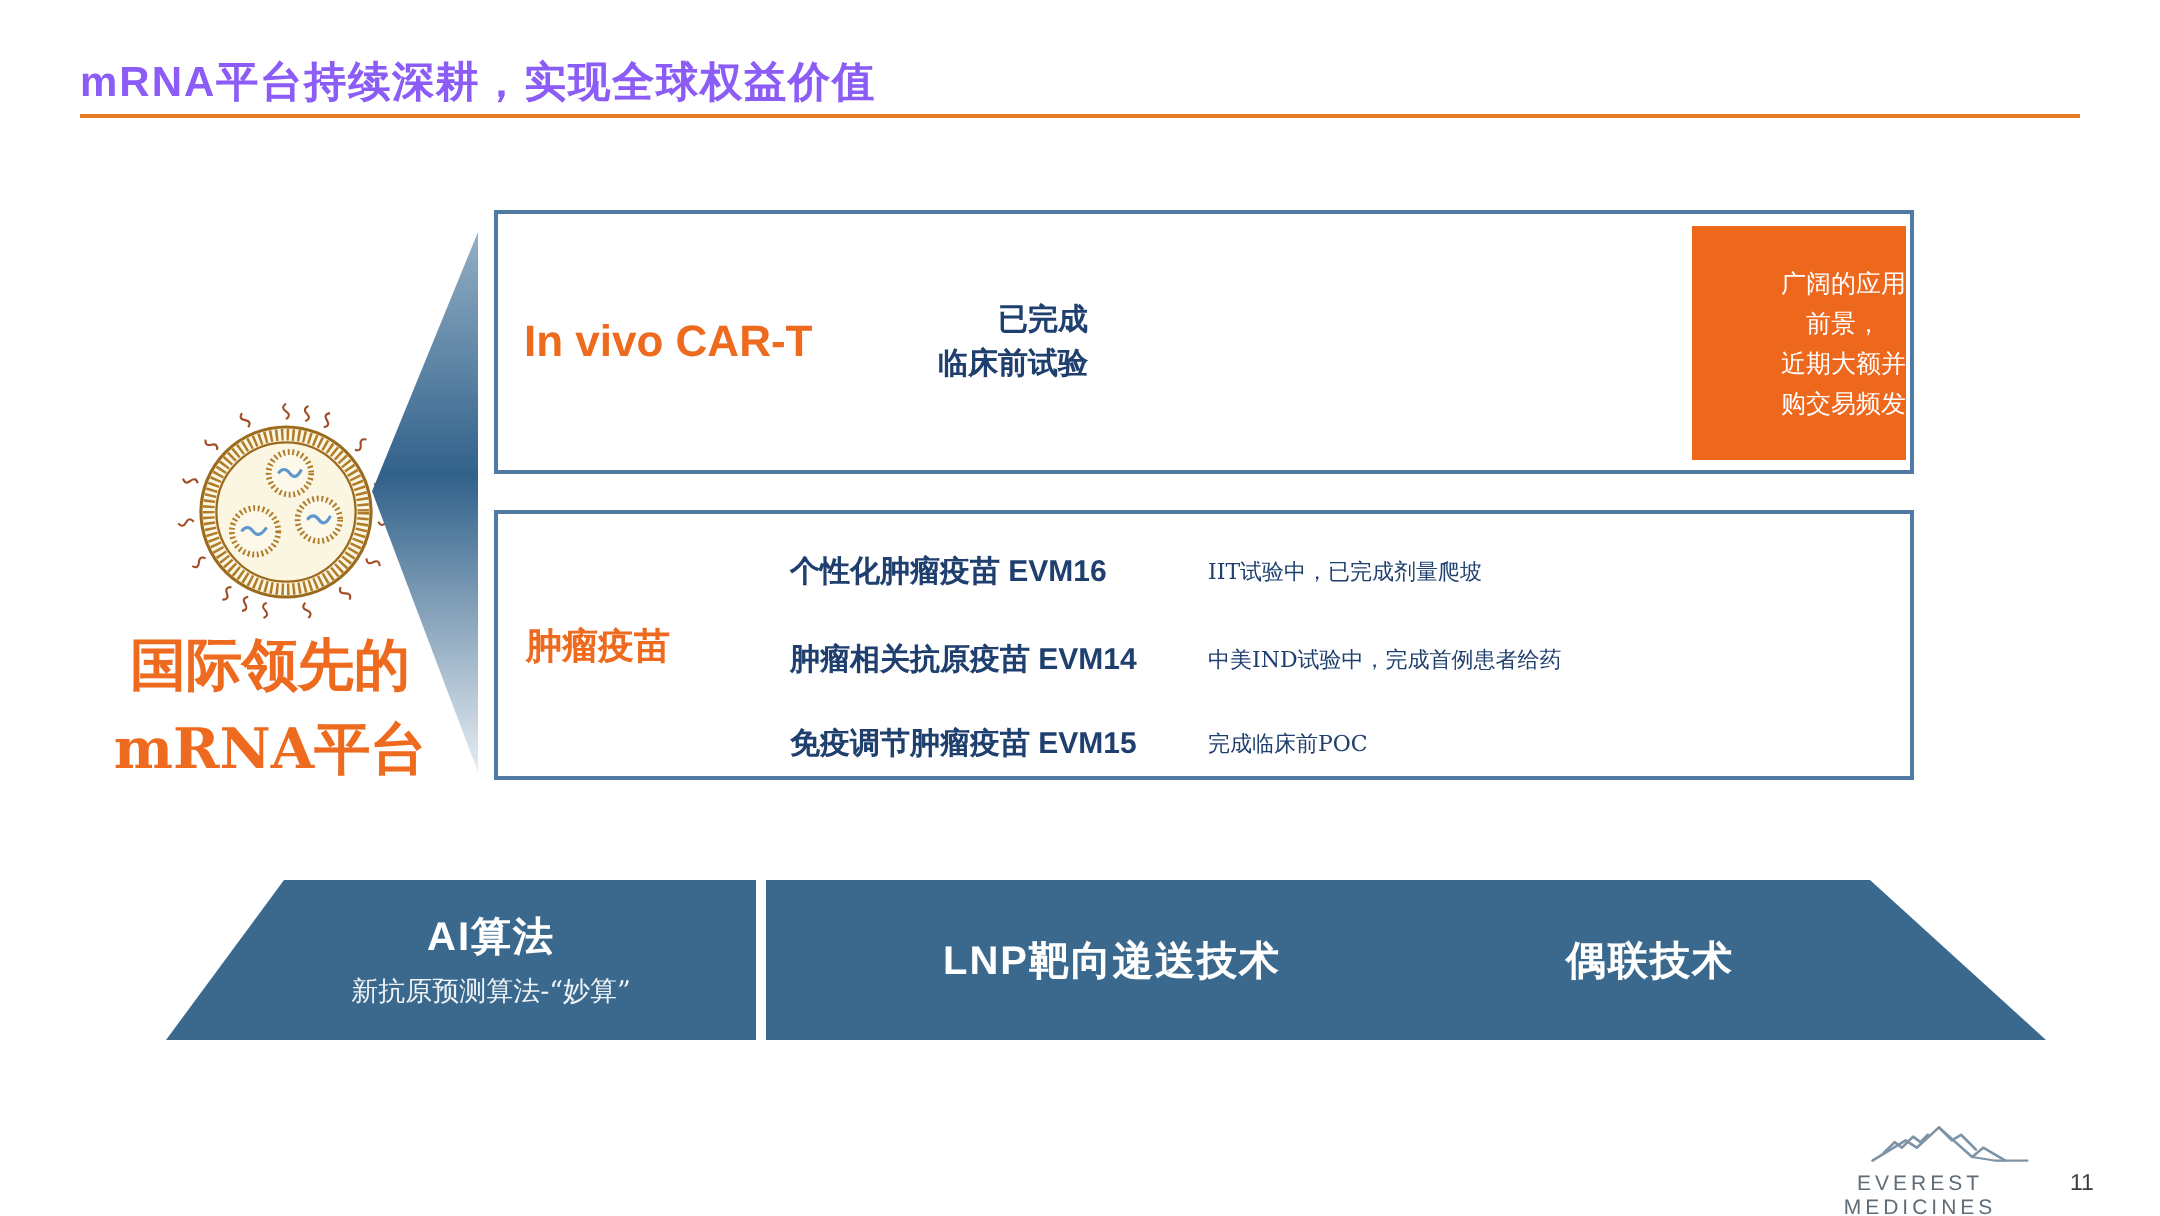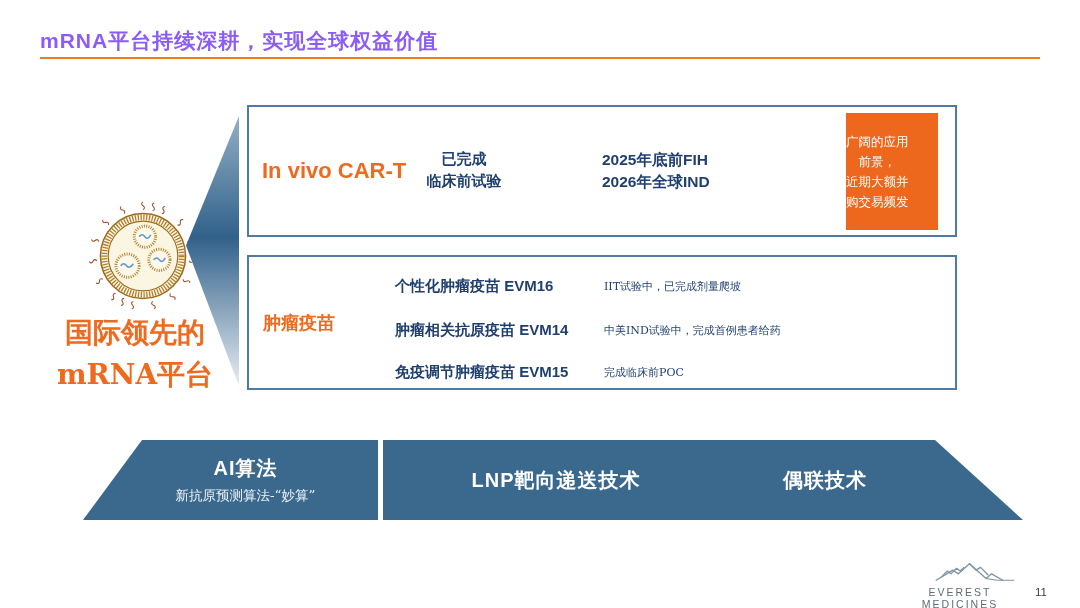--- a/index.html
+++ b/index.html
@@ -36,34 +36,34 @@
   .box-vax {left:247px;top:255px;width:710px;height:135px;}
 
   .cat-label{
     color:#ed6a1f;font-weight:bold;top:50%;transform:translateY(-50%);
   }
   .cart-cat{left:13px;font-size:22px;font-family:"Liberation Sans",sans-serif;}
   .vax-cat{left:14px;font-size:18px;font-family:"DejaVu Serif",serif;}
 
   .navy{color:#1f3f6e;}
   .two-line{
-    text-align:center;font-weight:bold;line-height:1.45;
+    text-align:right;font-weight:bold;line-height:1.45;
   }
   .status-block{
     left:135px;width:160px;top:50%;transform:translateY(-50%);
     font-size:15px;font-family:"DejaVu Serif",serif;
   }
   .milestone-block{
     left:353px;top:50%;transform:translateY(-50%);
     font-size:15.5px;text-align:left;font-family:"Liberation Sans",sans-serif;
   }
 
   .callout{
-    left:597px;width:92px;background:#ed671d;color:#ffffff;
-    display:flex;align-items:center;justify-content:flex-start;text-align:center;
+    left:597px;width:107px;background:#ed671d;color:#ffffff;
+    display:flex;align-items:center;justify-content:flex-end;text-align:center;
     font-family:"DejaVu Serif",serif;font-size:12.5px;line-height:1.6;
   }
   .callout-1{top:6px;height:117px;}
   .callout-2{top:11px;height:114px;line-height:1.5;}
 
   .vax-row-name{
     left:146px;font-size:15px;font-weight:bold;transform:translateY(-50%);
     font-family:"Liberation Sans",sans-serif;
     text-align:right;
   }
@@ -157,24 +157,20 @@
 </div>
 
 <div class="abs big-triangle"></div>
 
 <div class="abs info-box box-cart">
   <div class="abs cat-label cart-cat">In vivo CAR-T</div>
   <div class="abs two-line status-block navy">
     <div>已完成</div>
     <div>临床前试验</div>
   </div>
-  <div class="abs two-line milestone-block navy">
-    <div>2025年底前FIH</div>
-    <div>2026年全球IND</div>
-  </div>
   <div class="abs callout callout-1">
     <div>
       <div>广阔的应用</div>
       <div>前景，</div>
       <div>近期大额并</div>
       <div>购交易频发</div>
     </div>
   </div>
 </div>
 

